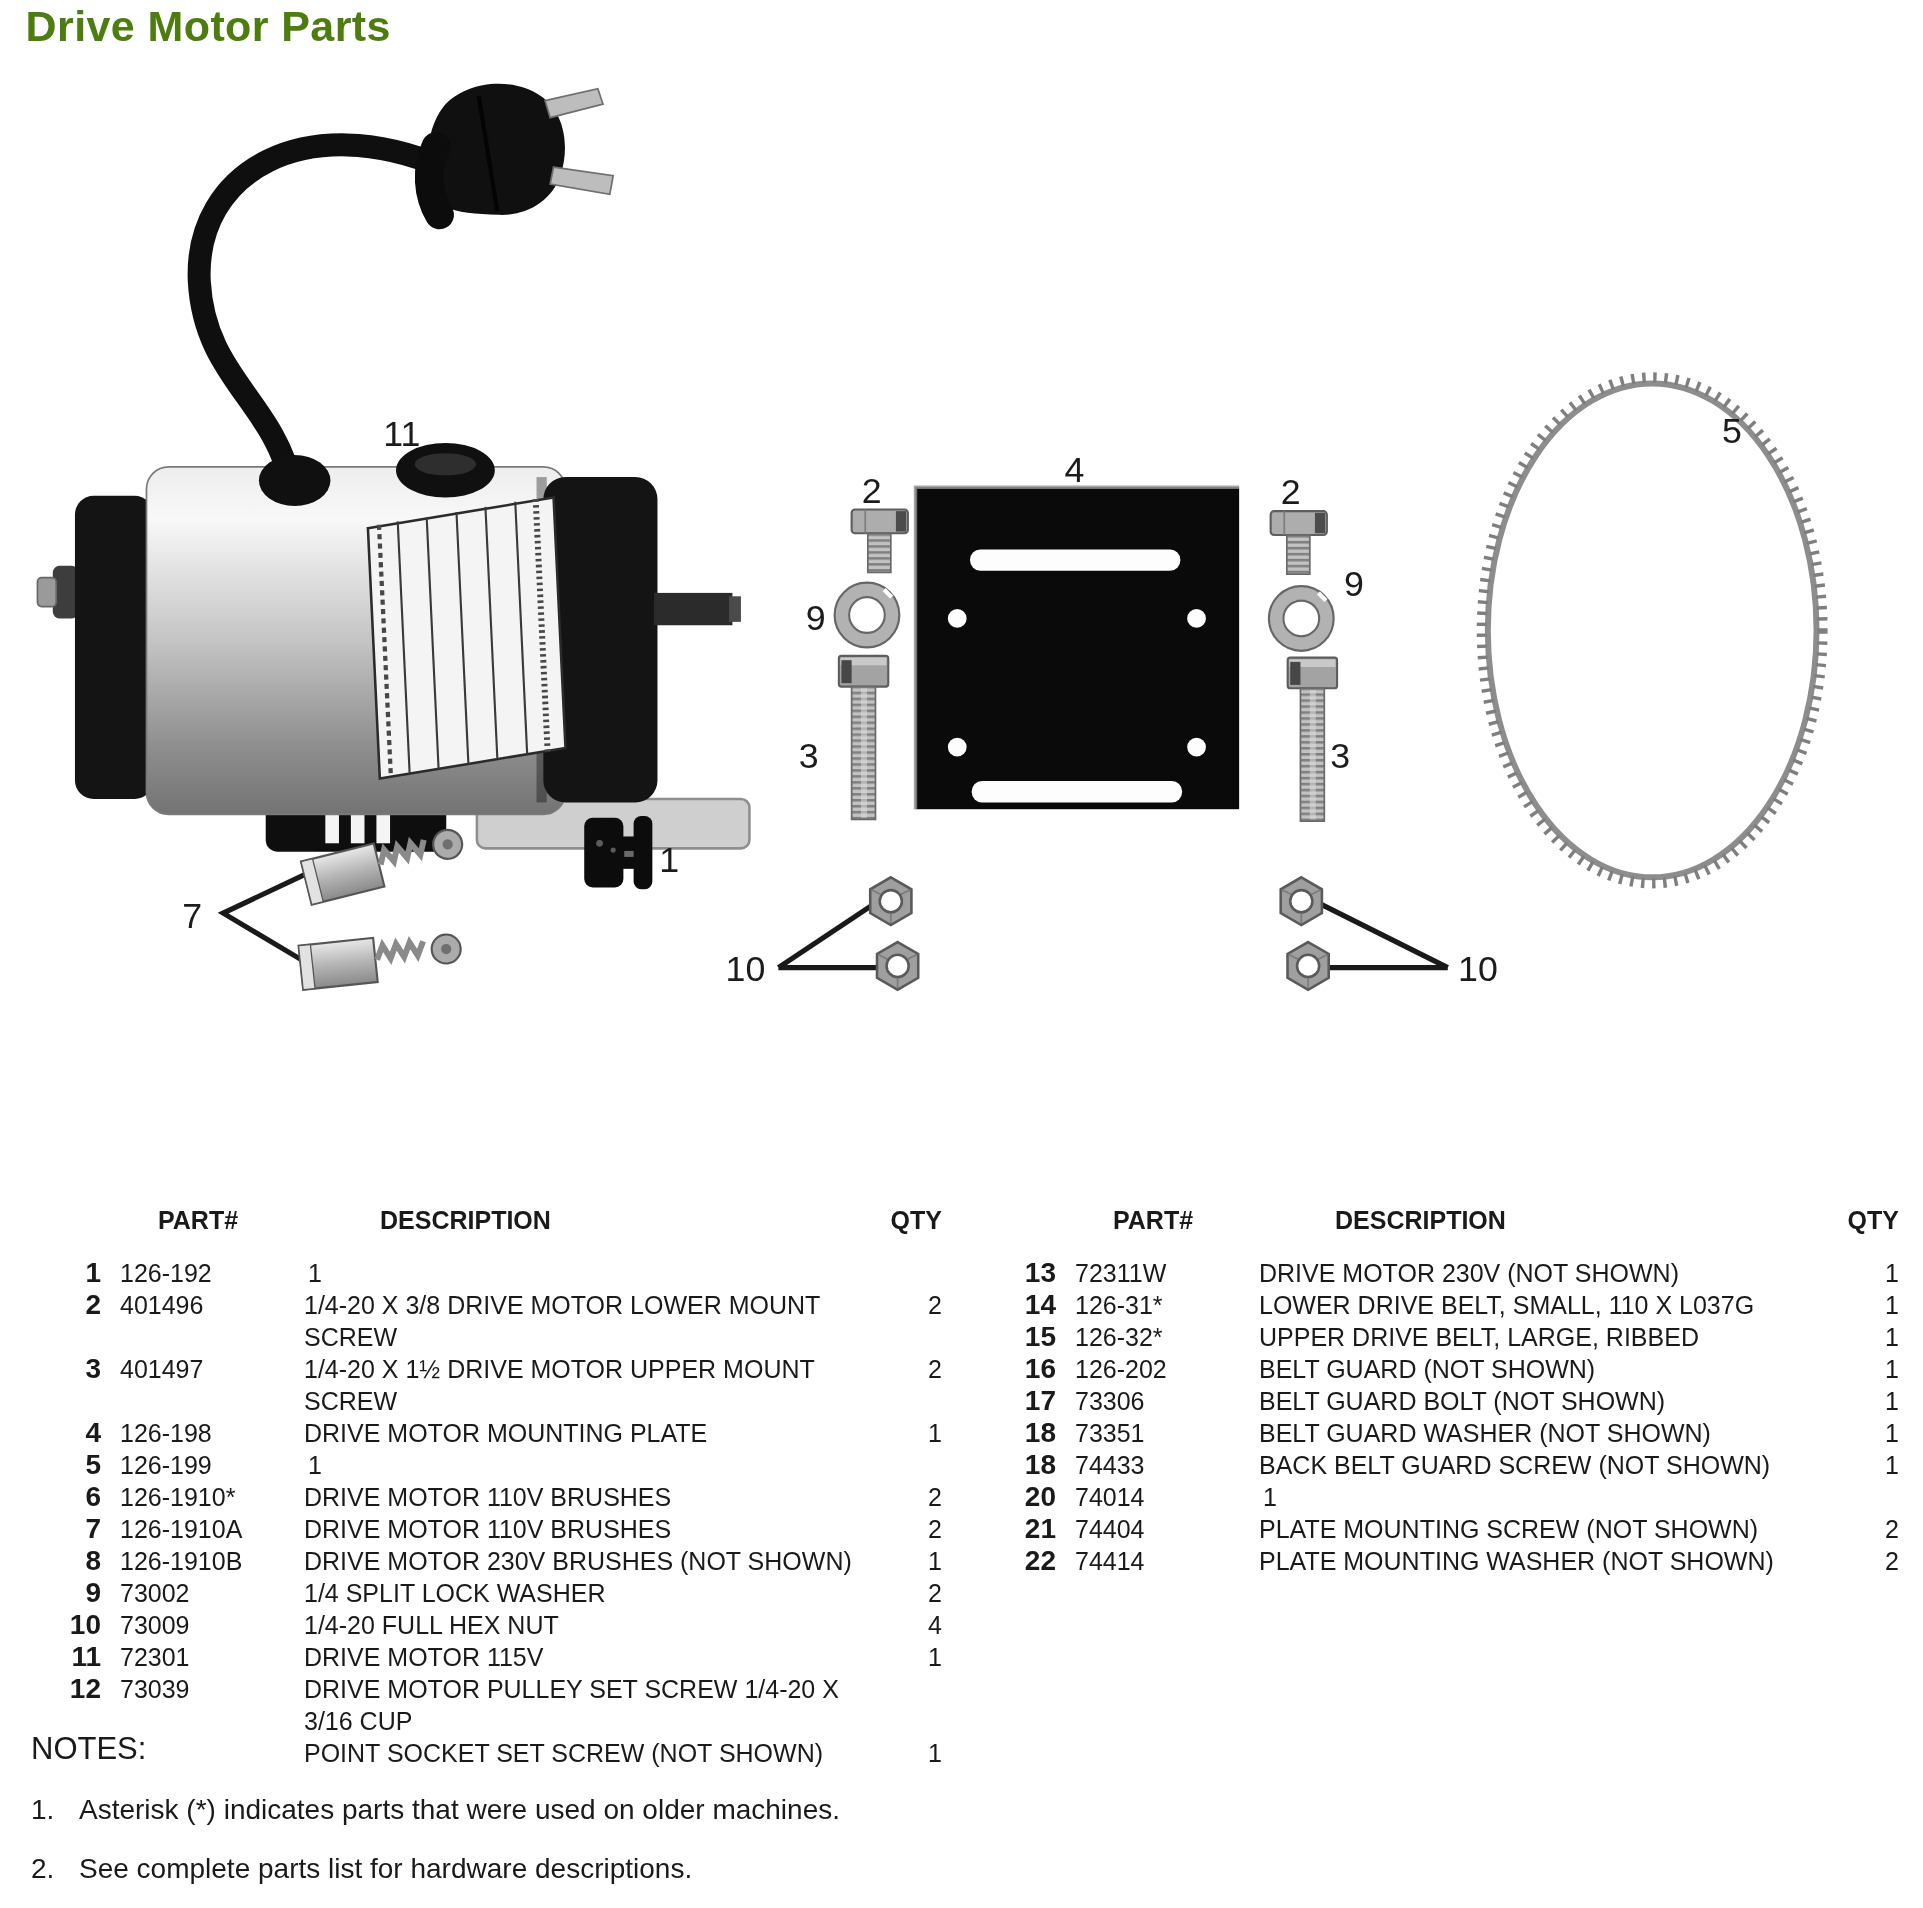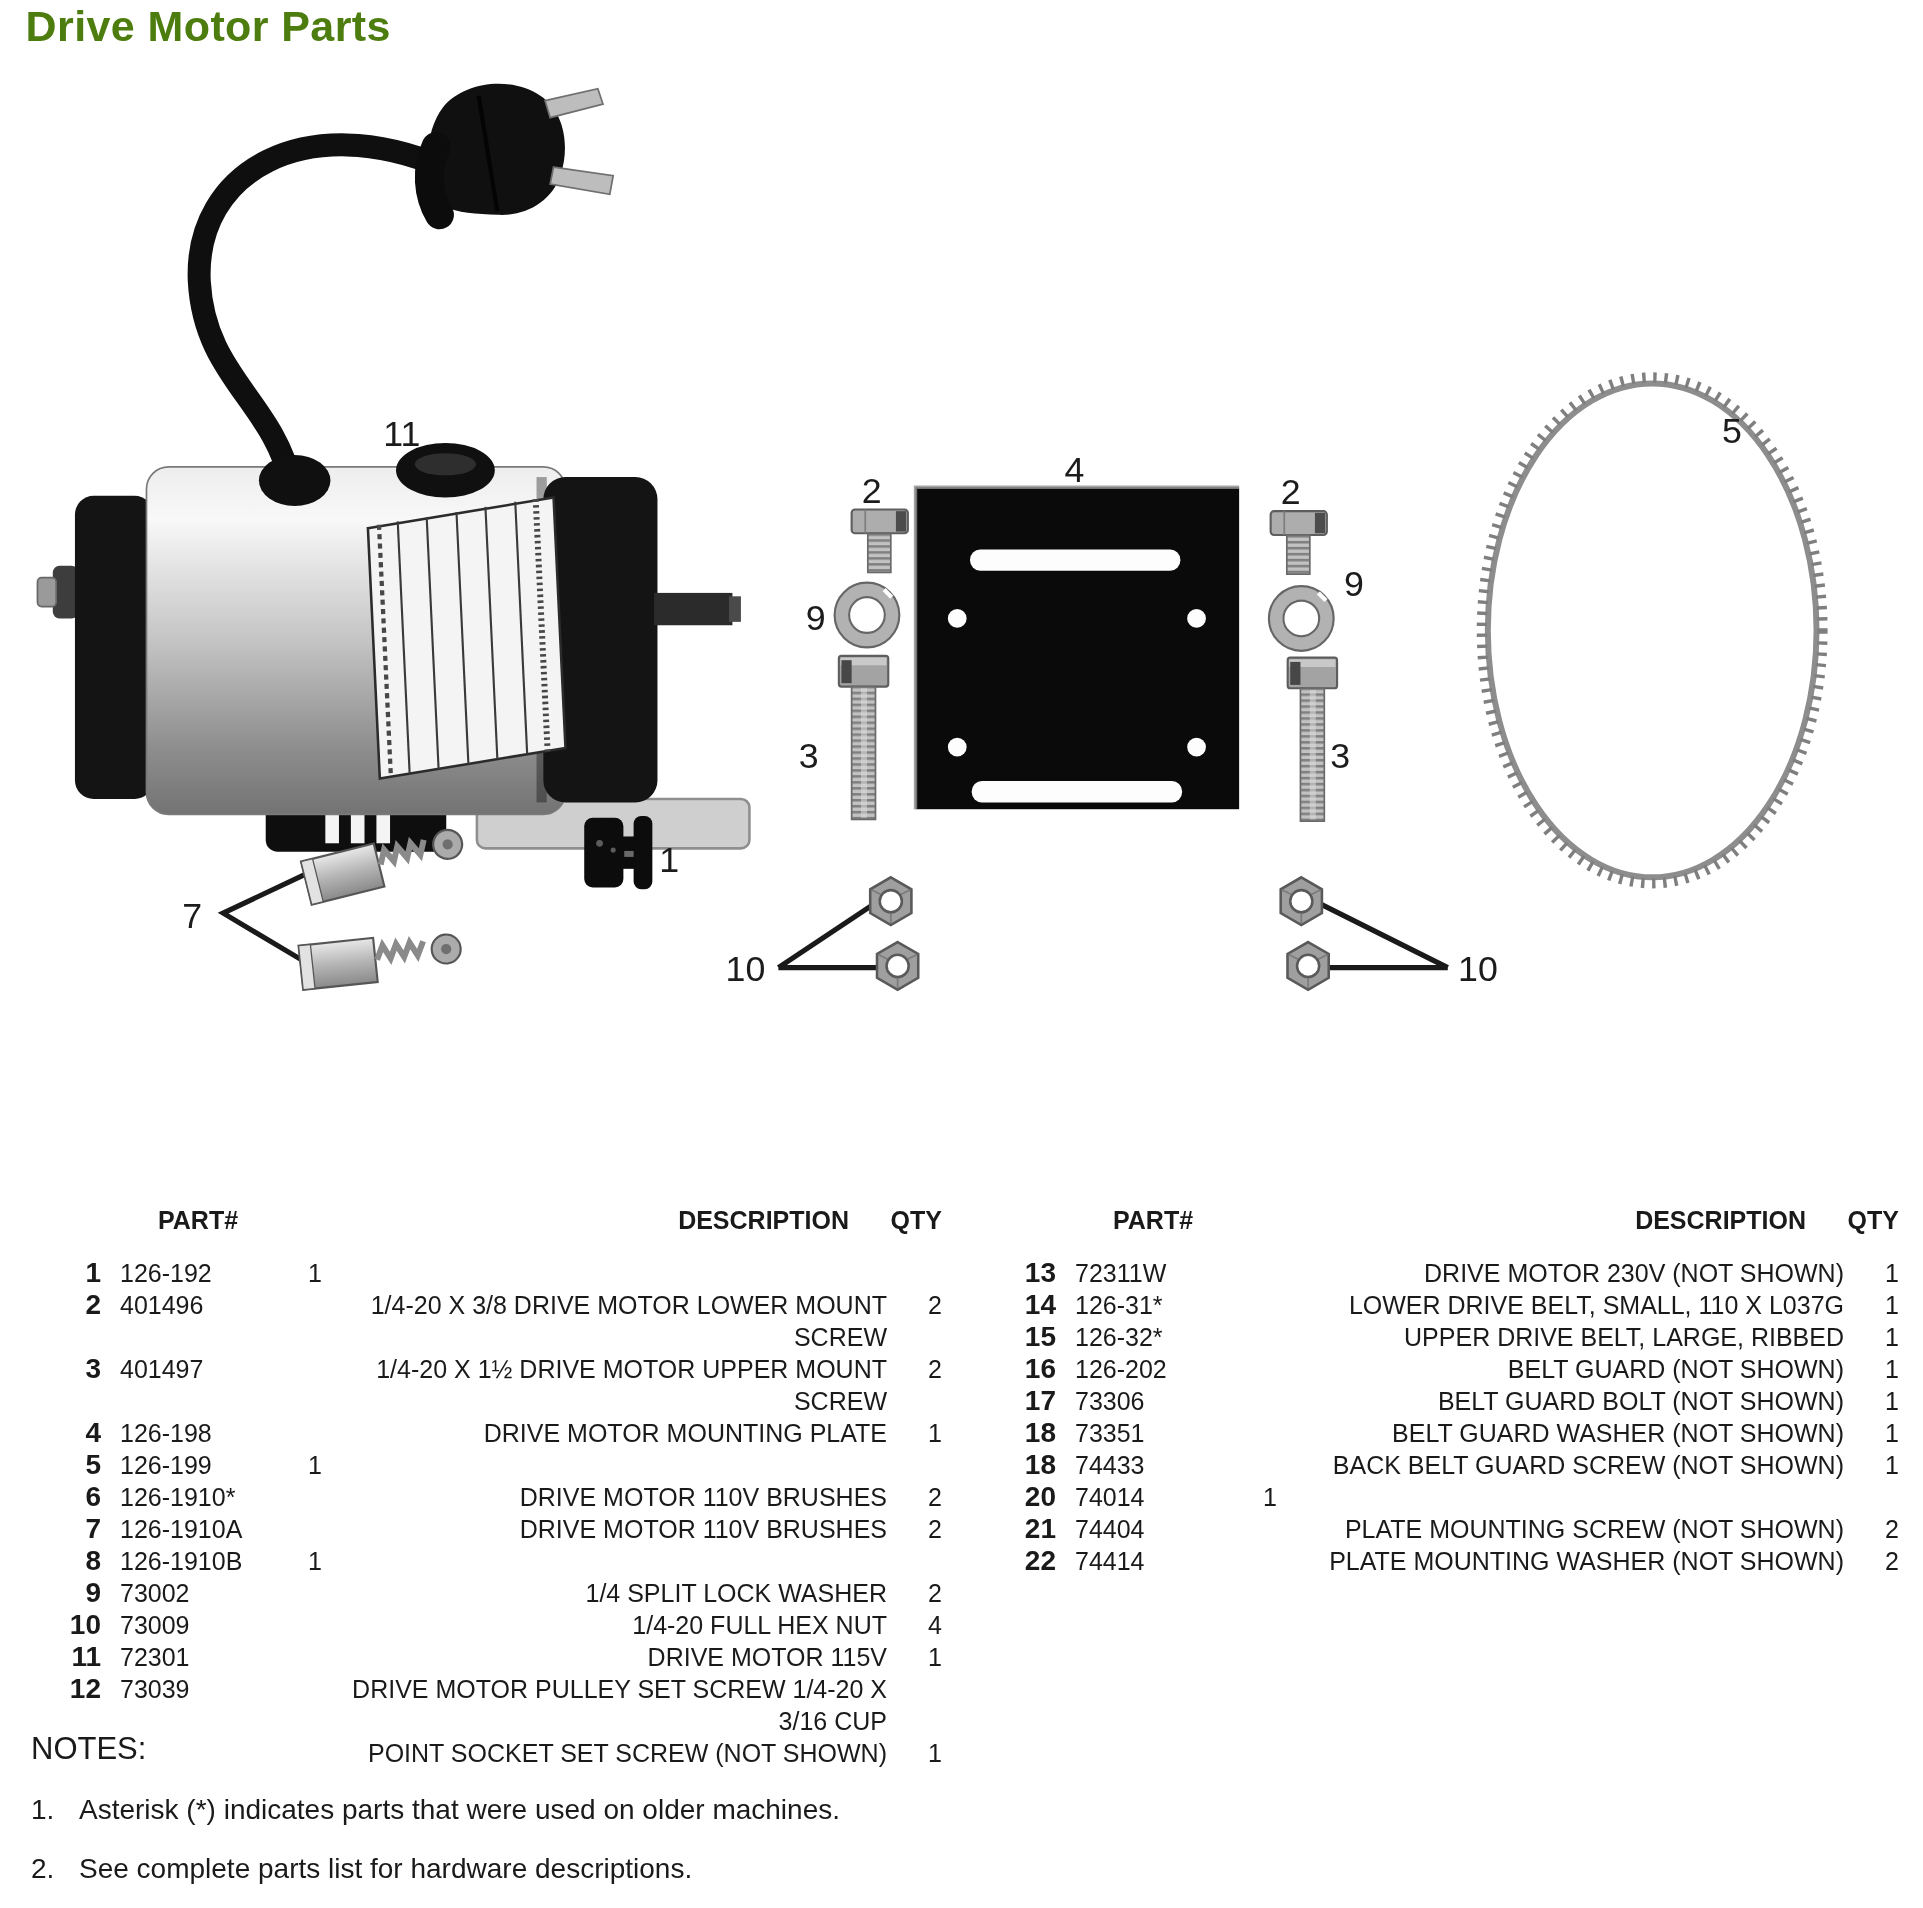--- a/index.html
+++ b/index.html
@@ -9,21 +9,21 @@
          letter-spacing:0.4px;color:#4d7c0f;}
   .diagram{position:absolute;left:0;top:0;}
   .callout{font-family:"Liberation Sans", sans-serif;font-size:42px;fill:#1c1c1c;}
   
   .ptable{position:absolute;top:1203px;}
   .ptable .hdr{display:flex;align-items:baseline;line-height:34px;font-weight:bold;
                font-size:29px;margin-bottom:20.4px;gap:38px;}
   .trow{display:flex;align-items:baseline;line-height:32px;}
   .col-num{width:53px;flex:none;text-align:right;font-weight:bold;font-size:28px;}
   .col-part{width:147px;flex:none;margin-left:19px;font-size:25px;}
-  .col-desc{flex:1;margin-left:37px;font-size:25px;text-align:right;}
+  .col-desc{flex:1;margin-left:37px;font-size:25px;}
   .col-qty{width:55px;flex:none;text-align:right;font-size:25px;}
   .t-left{left:48px;width:894px;}
   .t-right{left:1003px;width:896px;}
   
   .notes{position:absolute;left:31px;top:1731px;width:1022px;}
   .notes-title{font-size:31px;}
   .note-item{display:flex;align-items:baseline;margin-top:27px;font-size:28px;}
   .note-num{width:48px;flex:none;}
   .note-text{flex:1;}
 </style>
@@ -248,20 +248,21 @@
       </div>
     <div class="trow">
         <div class="col-num">7</div>
         <div class="col-part">126-1910A</div>
         <div class="col-desc">DRIVE MOTOR 110V BRUSHES</div>
         <div class="col-qty">2</div>
       </div>
     <div class="trow">
         <div class="col-num">8</div>
         <div class="col-part">126-1910B</div>
+        <div class="col-desc">DRIVE MOTOR 230V BRUSHES (NOT SHOWN)</div>
         <div class="col-qty">1</div>
       </div>
     <div class="trow">
         <div class="col-num">9</div>
         <div class="col-part">73002</div>
         <div class="col-desc">1/4 SPLIT LOCK WASHER</div>
         <div class="col-qty">2</div>
       </div>
     <div class="trow">
         <div class="col-num">10</div>

